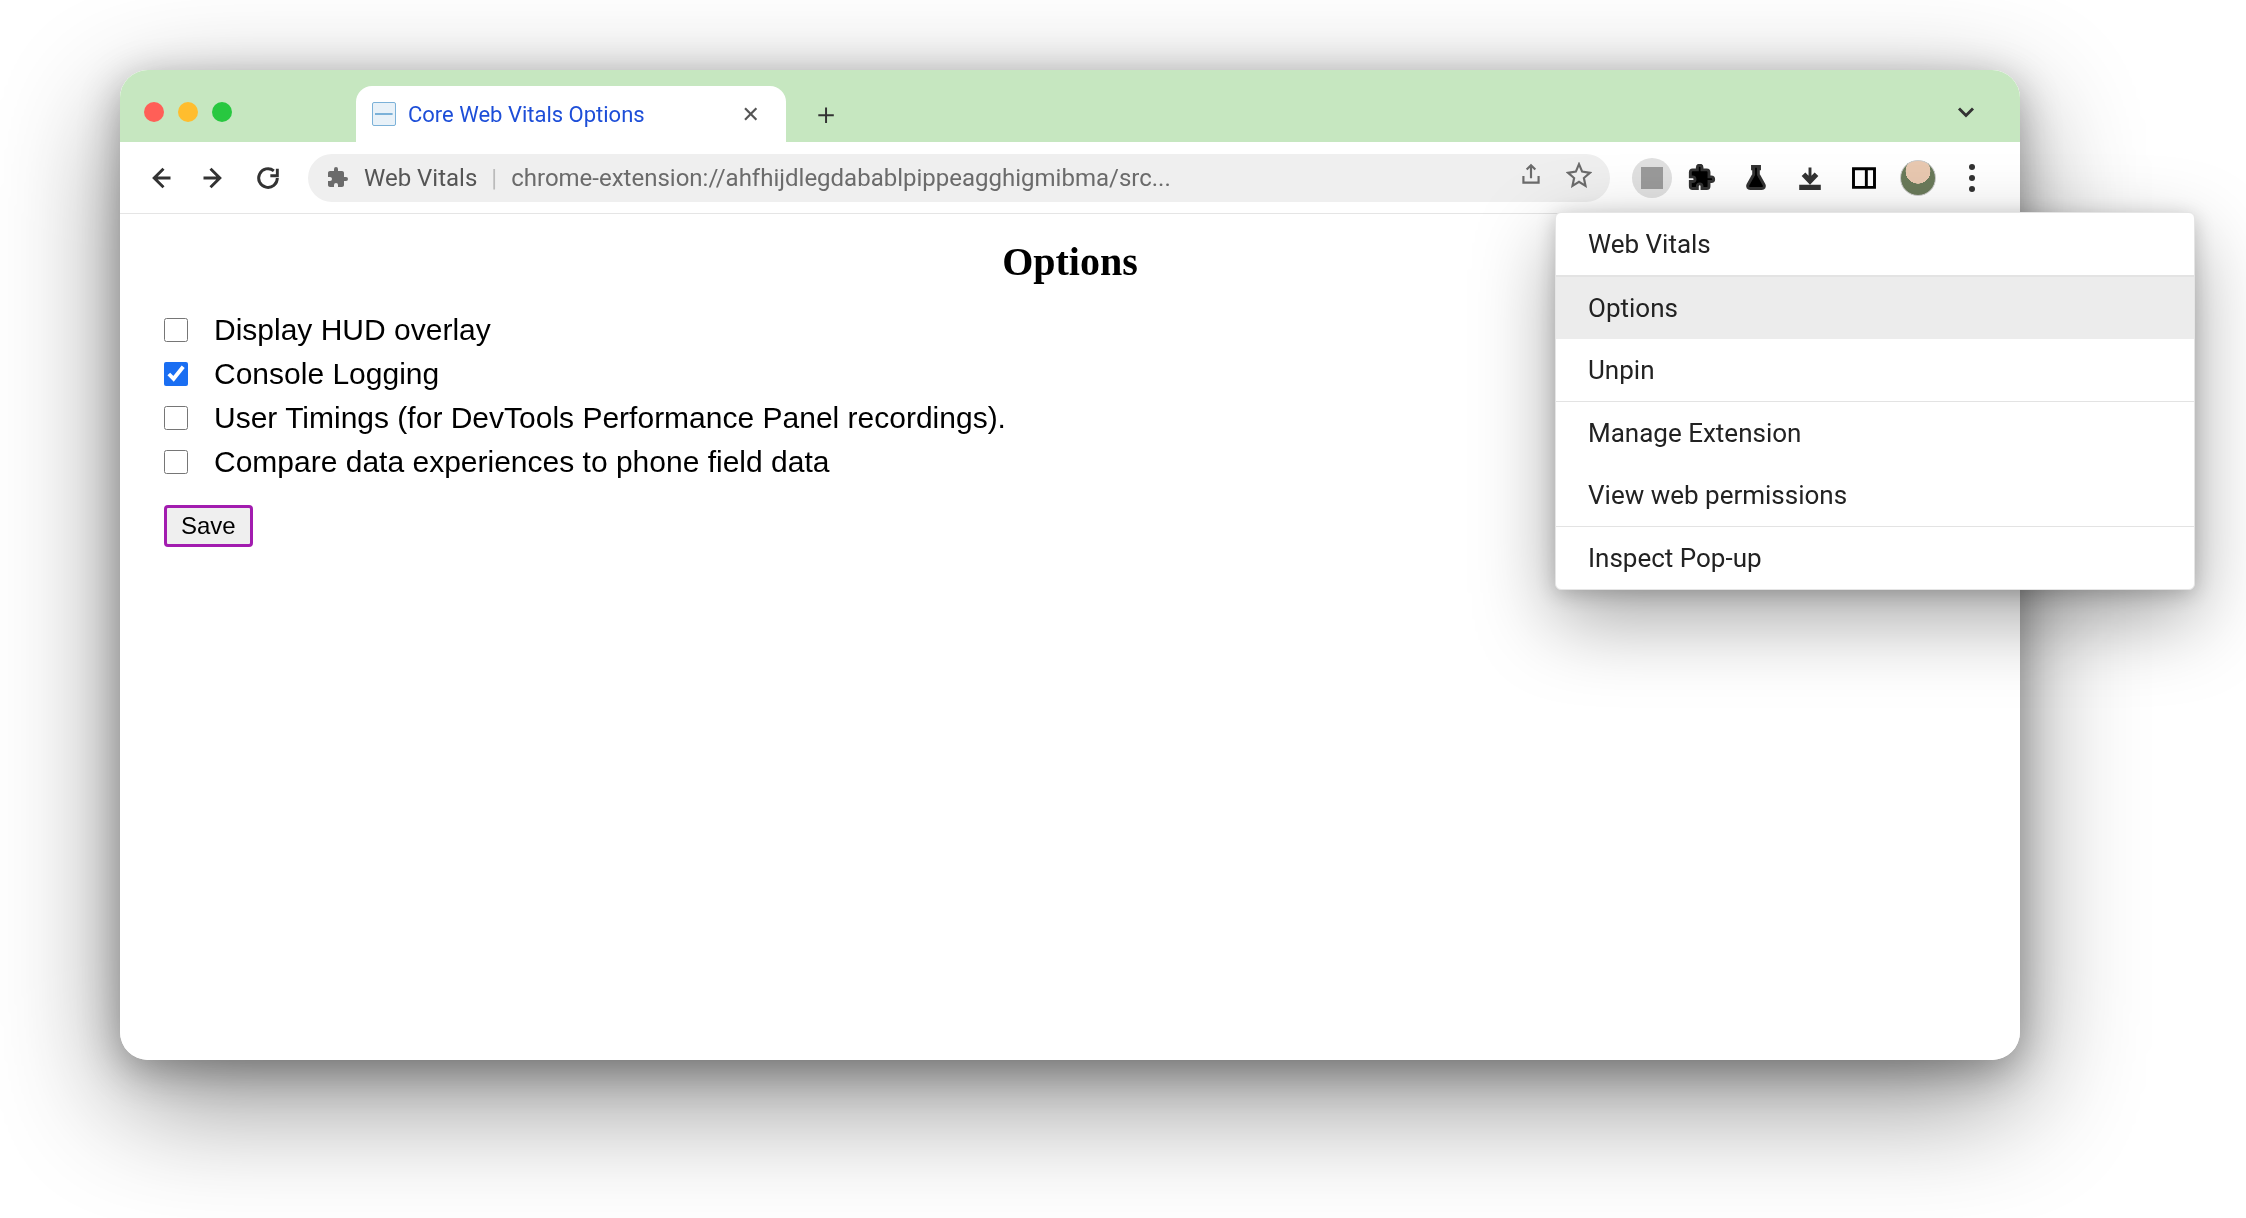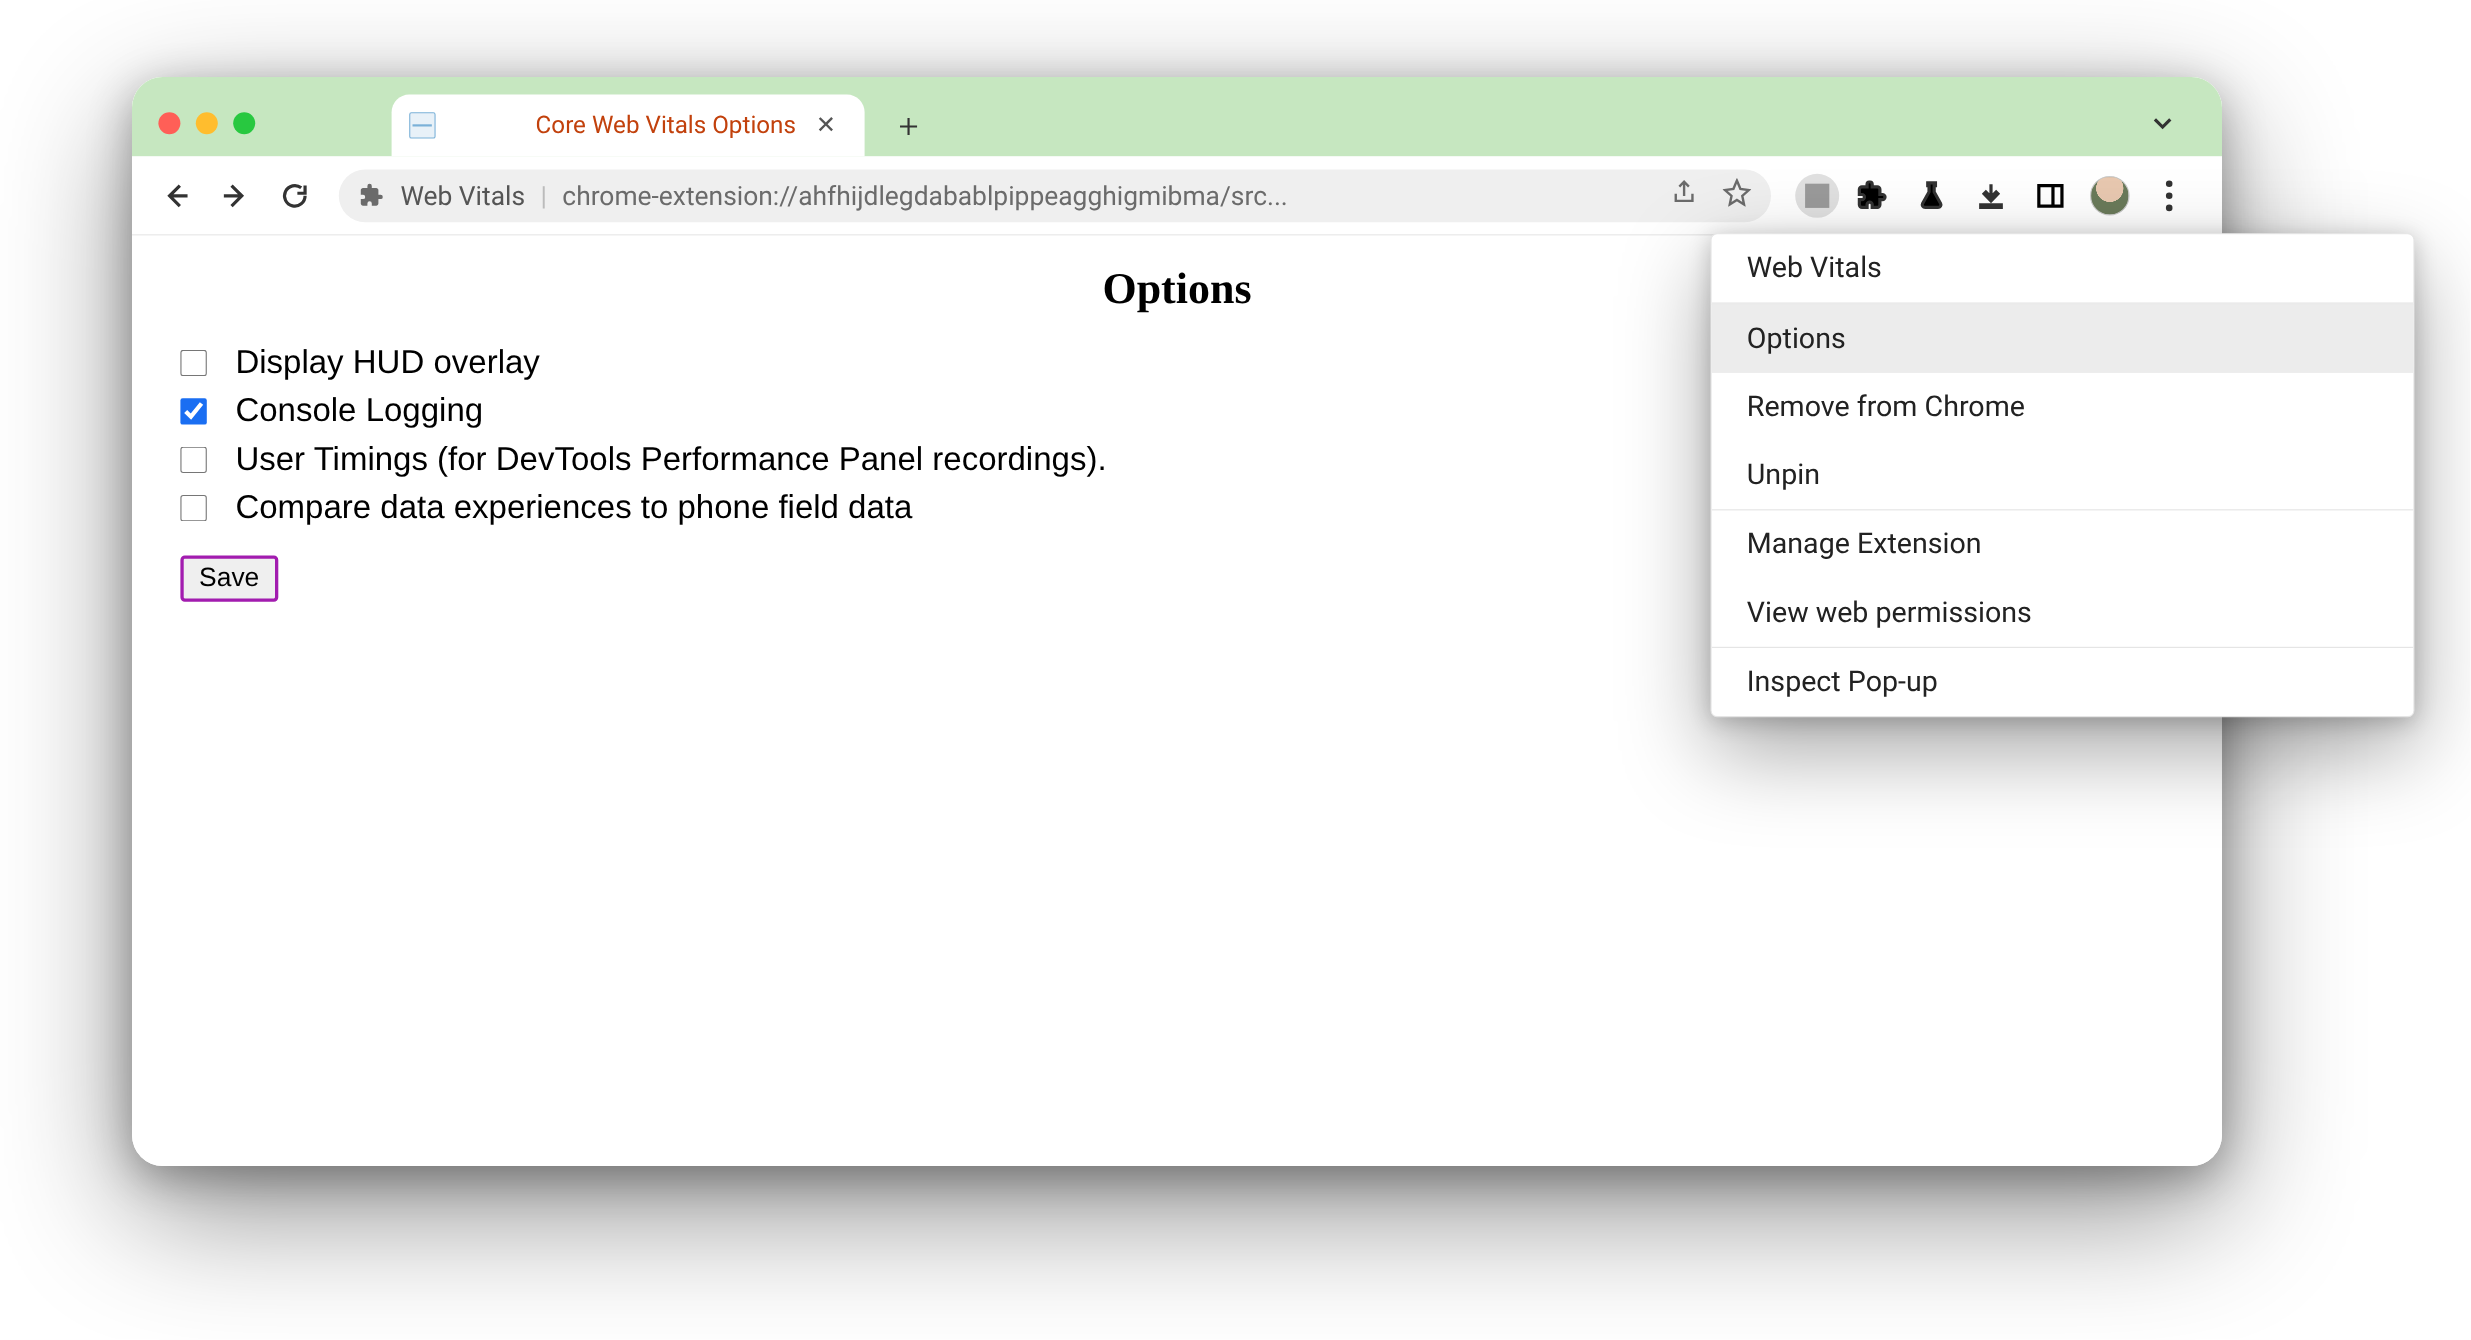--- a/index.html
+++ b/index.html
@@ -60,21 +60,21 @@
     min-width:430px;
   }
   .tab .favicon {
     width:24px; height:24px;
     border:1px solid #7bb1d8;
     background:
       linear-gradient(#7bb1d8,#7bb1d8) center/80% 2px no-repeat,
       #e8f1f8;
     border-radius:2px;
   }
-  .tab-title { font-size:22px; color:#c2410c; flex:1; white-space:nowrap; overflow:hidden; text-overflow:ellipsis;text-align:right;}
+  .tab-title { font-size:22px; color:#1d4ed8; flex:1; white-space:nowrap; overflow:hidden; text-overflow:ellipsis;}
   .tab-close { font-size:22px; color:#555; cursor:pointer; padding:0 6px;}
   .new-tab {
     width:40px;height:40px;display:flex;align-items:center;justify-content:center;
     font-size:30px;color:#333; margin:0 0 8px 20px; cursor:pointer;
   }
   .tab-overflow {
     position:absolute; right:30px; top:18px;
     color:#333;
   }
 
@@ -316,23 +316,20 @@
       <span>Web Vitals</span>
     </div>
     <div class="ctx-sep"></div>
 
     <div class="ctx-sep"></div>
 
     <div class="ctx-item hover">
       <span>Options</span>
     </div>
     <div class="ctx-item">
-      <span>Remove from Chrome</span>
-    </div>
-    <div class="ctx-item">
       <span>Unpin</span>
     </div>
     <div class="ctx-sep"></div>
 
     <div class="ctx-item">
       <span>Manage Extension</span>
     </div>
     <div class="ctx-item">
       <span>View web permissions</span>
     </div>

